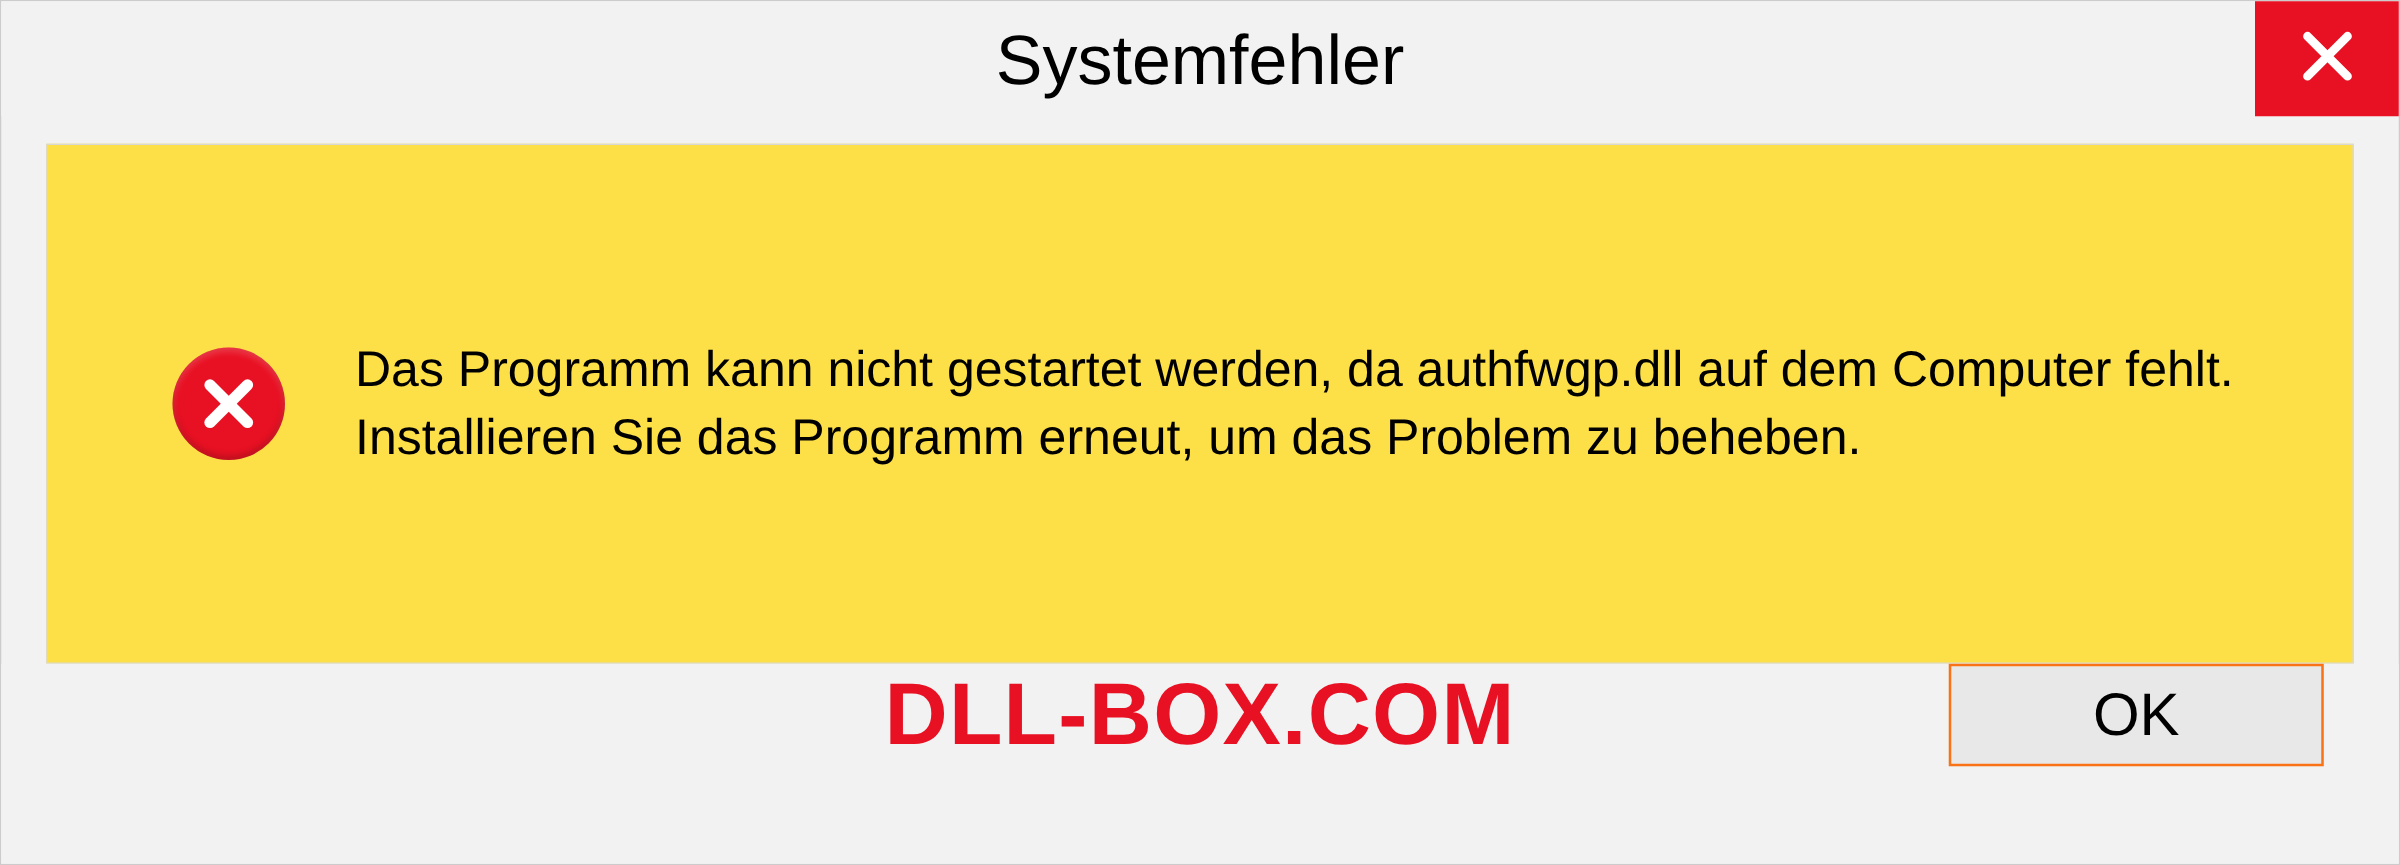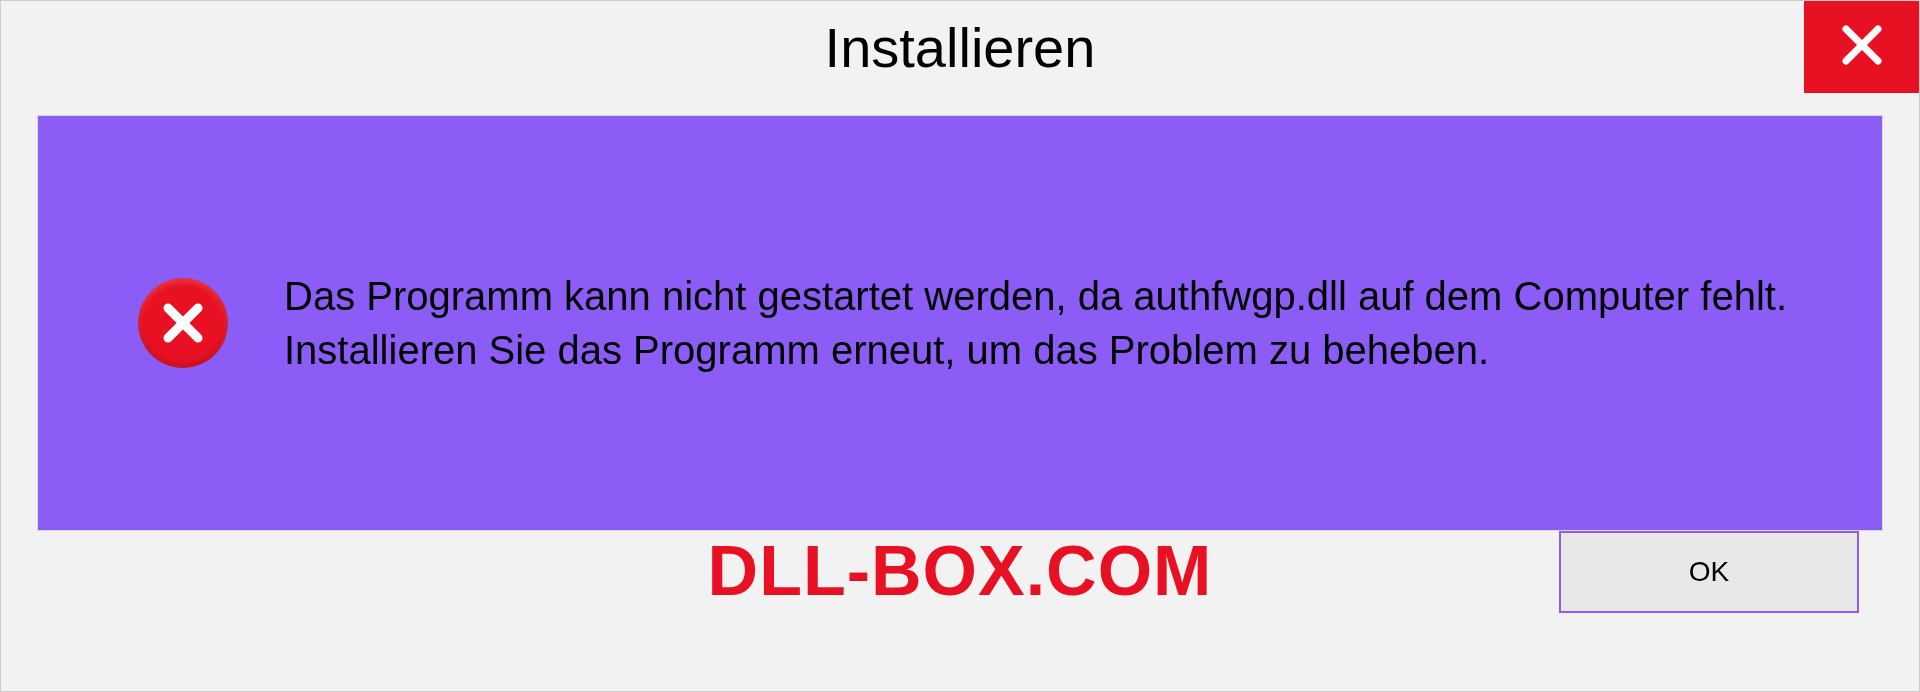--- a/index.html
+++ b/index.html
@@ -48,21 +48,21 @@
       align-items: center;
       justify-content: center;
       cursor: pointer;
     }
     .close-btn svg {
       width: 44px;
       height: 44px;
     }
     .content-panel {
       margin: 22px 36px 0 36px;
-      background: #8b5cf6;
+      background: #fde047;
       border: 1px solid #d8d8d8;
       flex: 1;
       display: flex;
       align-items: center;
       padding: 0 60px 0 100px;
     }
     .error-icon {
       width: 90px;
       height: 90px;
       border-radius: 50%;
@@ -99,36 +99,36 @@
       font-size: 70px;
       font-weight: 900;
       color: #e81123;
       letter-spacing: 1px;
       font-family: Arial, sans-serif;
     }
     .ok-btn {
       width: 300px;
       height: 82px;
       background: #e8e8e8;
-      border: 2px solid #8b5cf6;
-      font-size: 28px;
+      border: 2px solid #f97316;
+      font-size: 48px;
       color: #000000;
       display: flex;
       align-items: center;
       justify-content: center;
       cursor: pointer;
       font-family: "Segoe UI", Tahoma, Arial, sans-serif;
     }
   </style>
 </head>
 <body>
 
 <div class="dialog">
   <div class="titlebar">
-    <div class="title">Installieren</div>
+    <div class="title">Systemfehler</div>
     <div class="close-btn">
       <span>
         <svg viewBox="0 0 44 44">
           <line x1="6" y1="6" x2="38" y2="38" stroke="#ffffff" stroke-width="7" stroke-linecap="round"></line>
           <line x1="38" y1="6" x2="6" y2="38" stroke="#ffffff" stroke-width="7" stroke-linecap="round"></line>
         </svg>
       </span>
     </div>
   </div>
 

